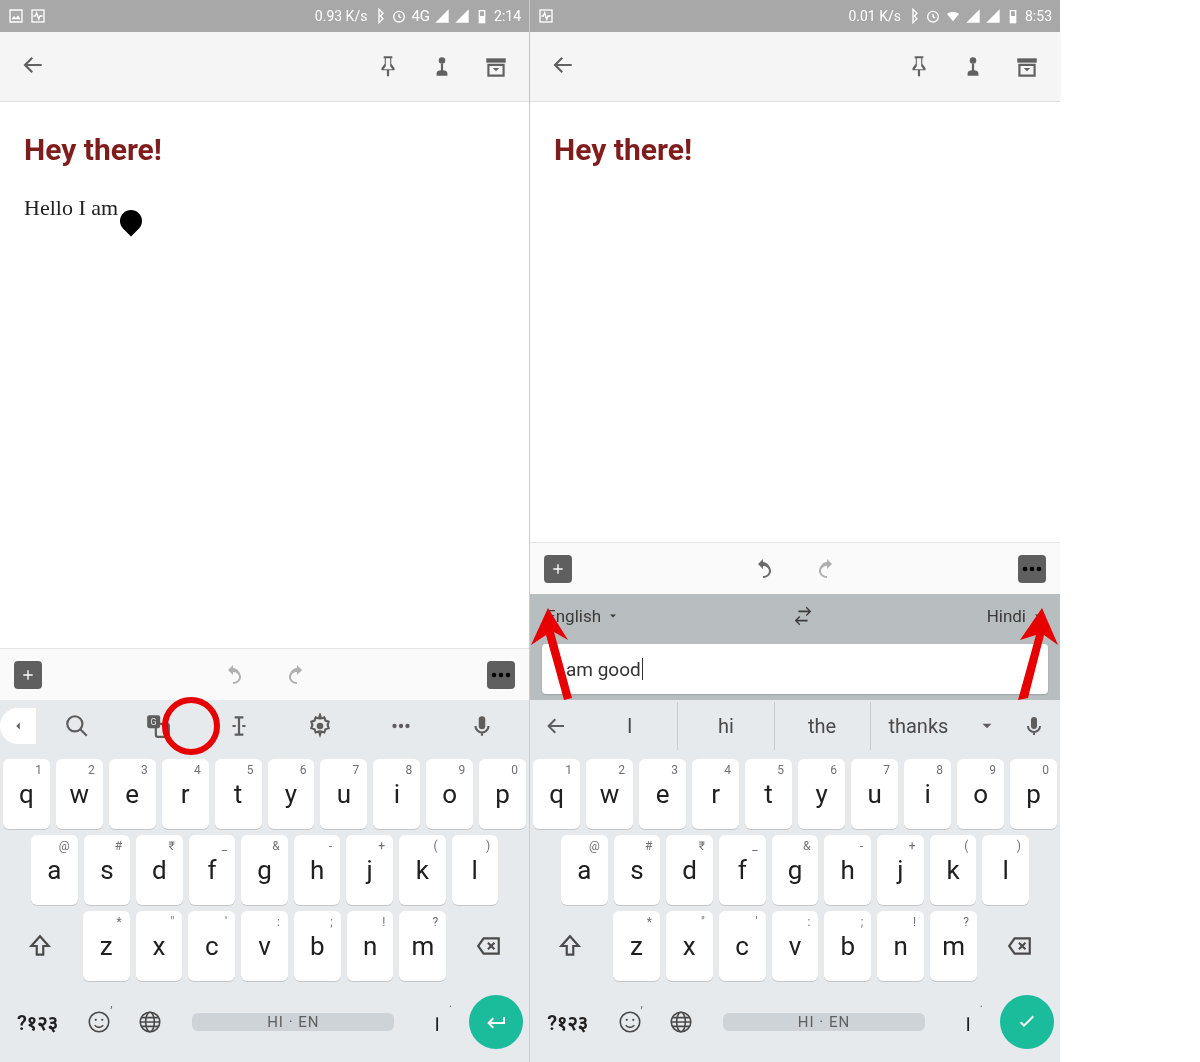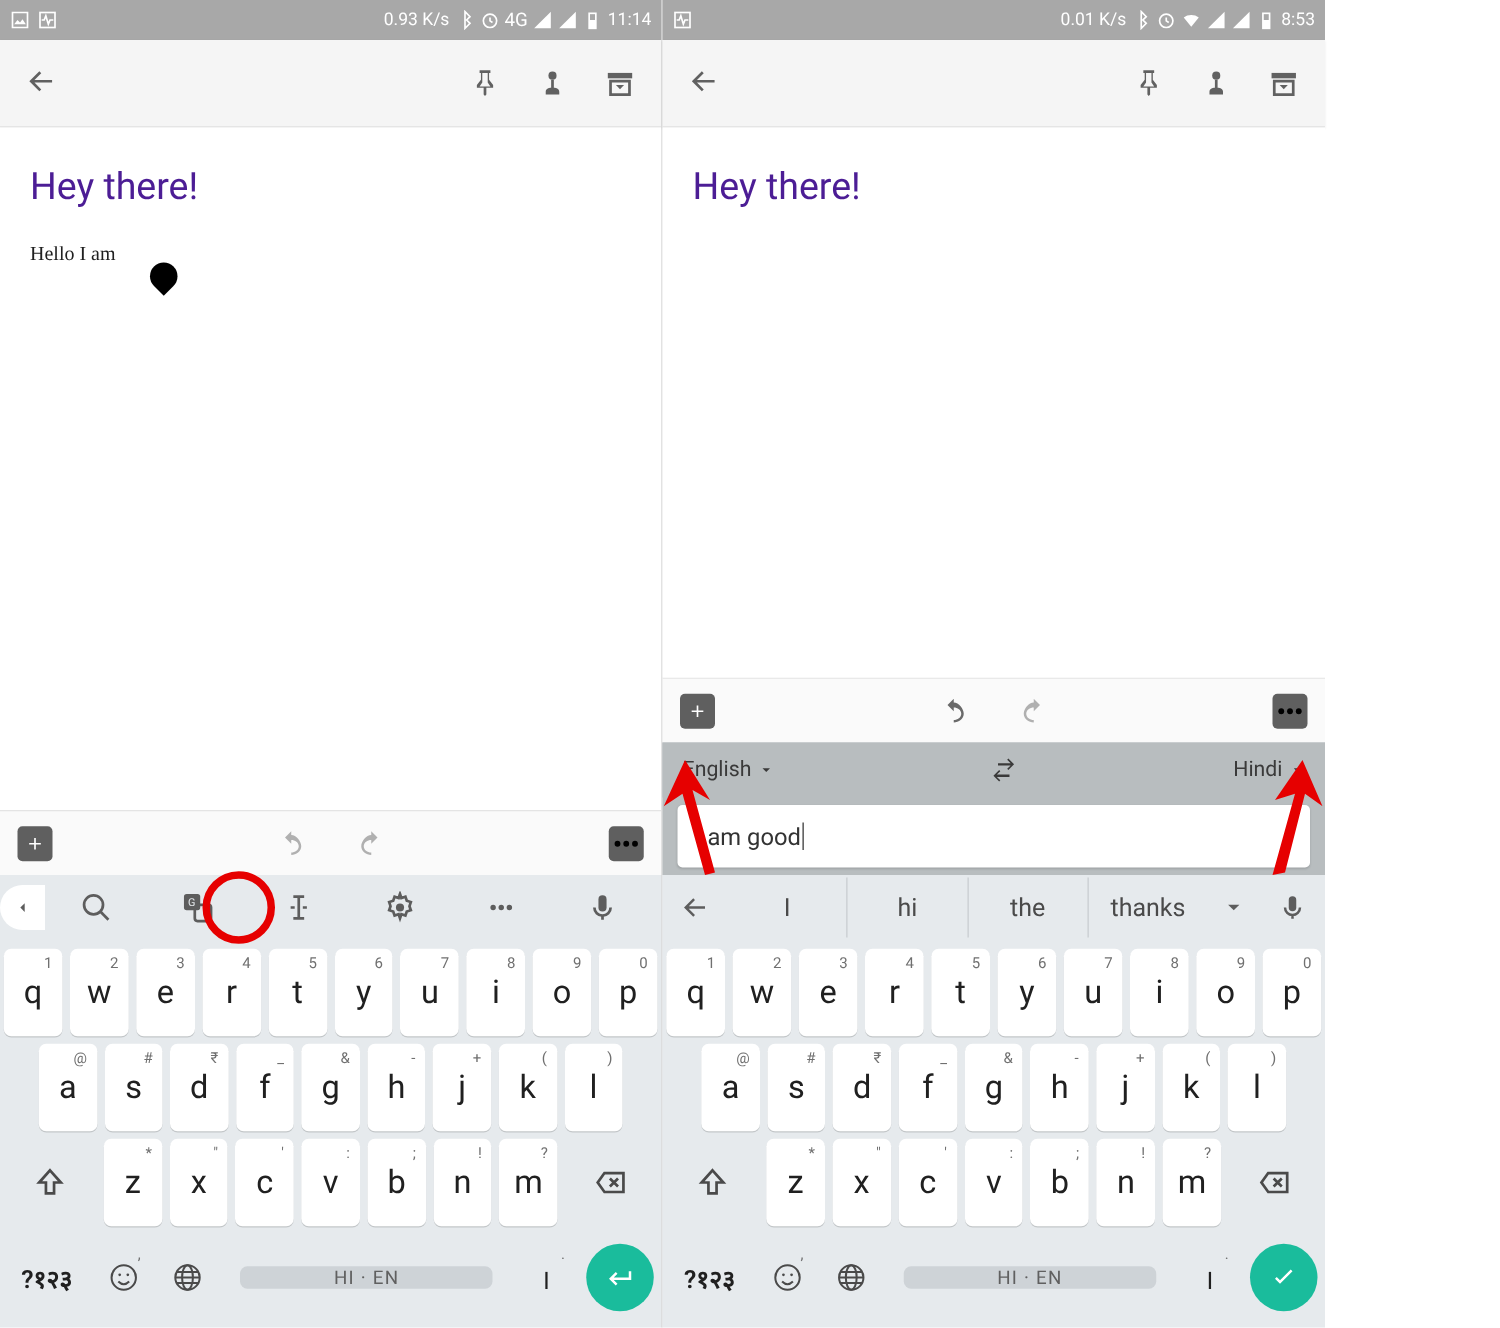--- a/index.html
+++ b/index.html
@@ -12,22 +12,22 @@
   .status-left { display: flex; gap: 6px; align-items: center; }
   .status-right { display: flex; gap: 4px; align-items: center; }
   .status-icon { width: 16px; height: 16px; fill: #fff; }
   
   .app-bar { height: 70px; background: #f5f5f5; display: flex; align-items: center; padding: 0 20px; border-bottom: 1px solid #e0e0e0; box-shadow: 0 1px 2px rgba(0,0,0,0.08); }
   .app-bar-left { flex: 1; }
   .app-bar-right { display: flex; gap: 28px; align-items: center; }
   .app-icon { width: 26px; height: 26px; fill: #616161; }
   
   .content { flex: 1; padding: 30px 24px; background: #fff; overflow: hidden; position: relative; }
-  .heading { font-size: 30px; font-weight: 400; color: #4c1d95; margin-bottom: 26px; }
-  .body-text { font-size: 16px; color: #202020; font-family: Georgia, serif; line-height: 1.4; }
+  .heading { font-size: 30px; font-weight: 700; color: #7f1d1d; margin-bottom: 26px; }
+  .body-text { font-size: 22px; color: #202020; font-family: Georgia, serif; line-height: 1.4; }
   .highlight { background: #bcd4f5; }
   .cursor-handle { width: 22px; height: 22px; background: #000; border-radius: 50% 50% 50% 0; transform: rotate(-45deg); position: absolute; left: 120px; top: 108px; }
   
   .toolbar { height: 52px; background: #fafafa; display: flex; align-items: center; padding: 0 14px; border-top: 1px solid #e4e4e4; }
   .tool-btn { width: 28px; height: 28px; background: #5f5f5f; border-radius: 4px; display: flex; align-items: center; justify-content: center; }
   .tool-btn svg { fill: #fff; width: 16px; height: 16px; }
   .tool-center { flex: 1; display: flex; justify-content: center; gap: 40px; }
   .tool-center svg { width: 24px; height: 24px; fill: #b0b0b0; }
   .tool-more { width: 28px; height: 28px; background: #5f5f5f; border-radius: 4px; display: flex; align-items: center; justify-content: center; }
   
@@ -98,21 +98,21 @@
         <svg class="status-icon" viewBox="0 0 24 24">
             <path d="M2 22L22 2v20z"></path>
           </svg>
         <svg class="status-icon" viewBox="0 0 24 24">
             <path d="M2 22L22 2v20z"></path>
           </svg>
         <svg class="status-icon" viewBox="0 0 24 24">
             <rect x="8" y="4" width="8" height="18" fill="none" stroke="#fff" stroke-width="2"></rect>
             <rect x="8" y="12" width="8" height="10"></rect>
           </svg>
-        <span>11:14</span>
+        <span>2:14</span>
       </div>
     </div>
 
     <div class="app-bar">
       <div class="app-bar-left">
         <svg class="app-icon" viewBox="0 0 24 24">
             <path d="M20 11H7l5-5-1.4-1.4L3.2 12l7.4 7.4L12 18l-5-5h13z"></path>
           </svg>
       </div>
       <div class="app-bar-right">

